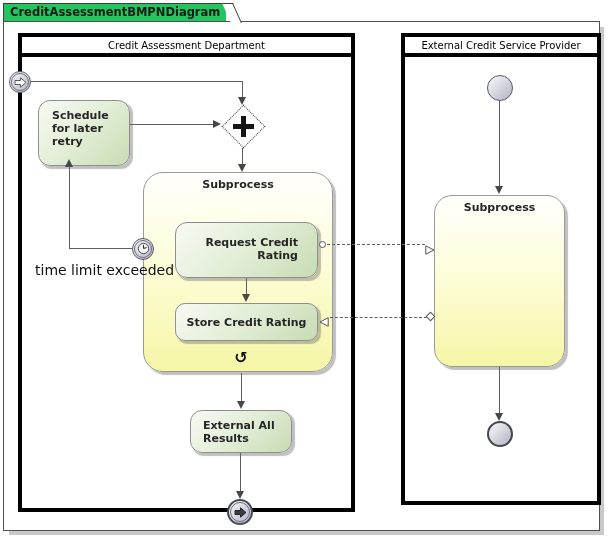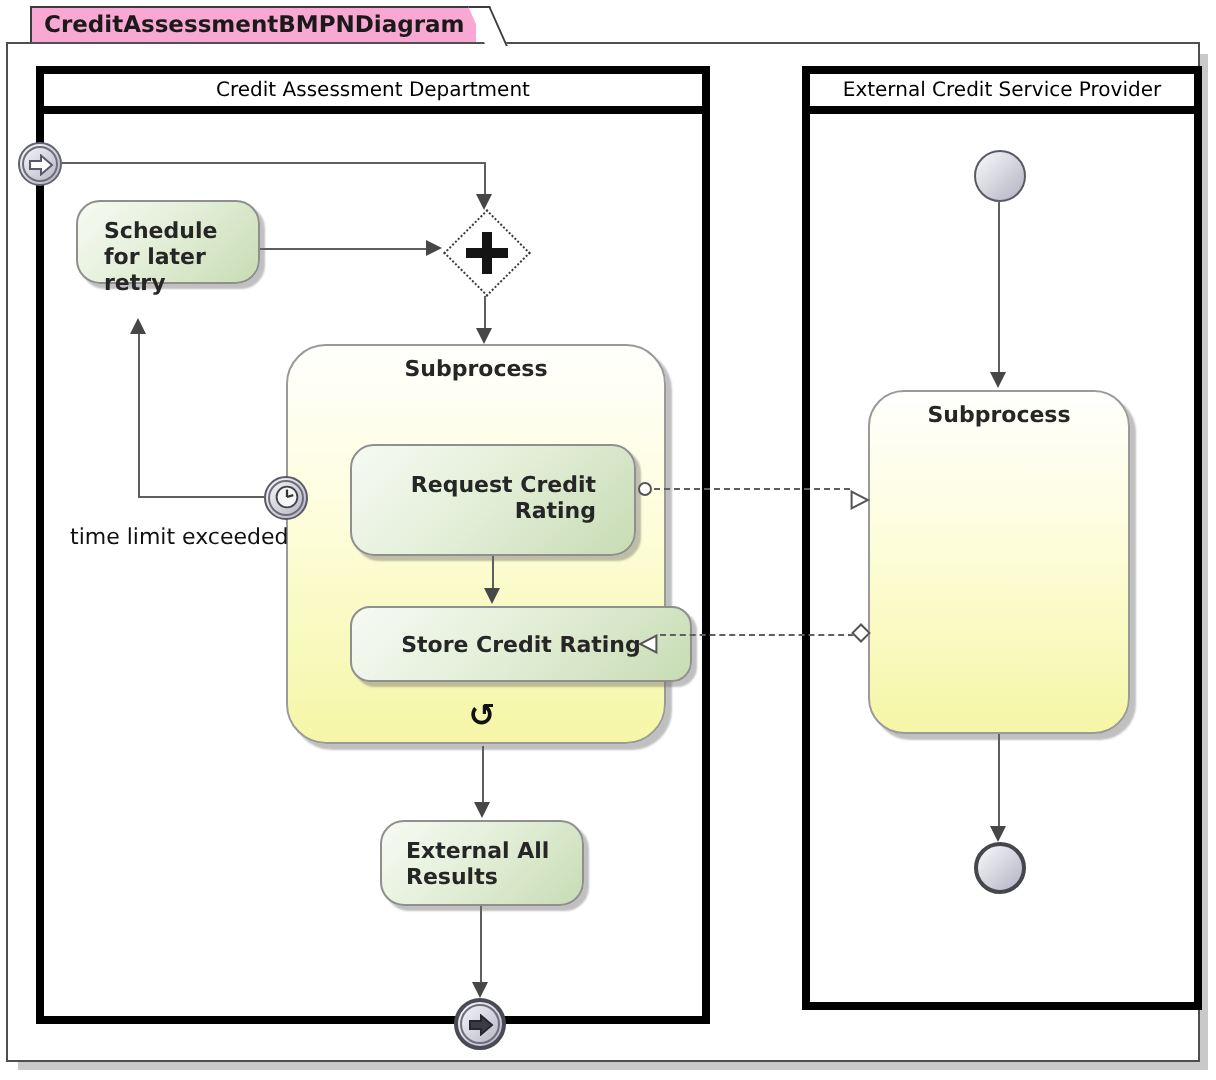--- a/index.html
+++ b/index.html
@@ -5,22 +5,22 @@
   * { margin:0; padding:0; box-sizing:border-box; }
   html,body { background:#fff; }
   #root {
     position:relative; width:608px; height:540px;
     background:#ffffff; overflow:hidden;
     font-family:"DejaVu Sans", "Liberation Sans", sans-serif;
     color:#1a1a1a;
   }
   
   #diagram-tab {
-    position:absolute; left:15px; top:3px; height:18px;
-    padding:0 6px 0 6px; background:#f9a8d4; z-index:30;
+    position:absolute; left:3px; top:3px; height:18px;
+    padding:0 6px 0 6px; background:#22c55e; z-index:30;
     border:1px solid #3c3c3c; border-right:none; border-bottom:none;
     font-size:11.5px; font-weight:bold; line-height:17px; white-space:nowrap;text-align:right;
   }
   #diagram-tab::after {
     content:""; position:absolute; top:-1px; right:-7px; width:10px; height:19px;
     background:#fff; border-right:1px solid #3c3c3c; border-top:1px solid #3c3c3c;
     transform:skewX(24deg); transform-origin:top left; z-index:-1;
   }
   #canvas-frame {
     position:absolute; left:3px; top:21px; width:597px; height:510px;
@@ -76,47 +76,47 @@
   .msg-src-diamond {
     position:absolute; width:7px; height:7px; border:1px solid #555; background:#fff;
     transform:rotate(45deg); z-index:13;
   }
   .msg-head { position:absolute; z-index:13; }
   
   #ev-start-link { left:9px; top:71px; width:22px; height:22px; border:1px solid #63636f; }
   #flow-a-h { left:31px; top:81px; width:212px; }
   #flow-a-v { left:242px; top:81px; height:18px; }
   #arr-a    { left:238px; top:97px; }
-  #task-schedule { left:38px; top:100px; width:92px; height:42px; padding:8px 0 0 13px; }
+  #task-schedule { left:38px; top:100px; width:92px; height:66px; padding:8px 0 0 13px; }
   #task-schedule .lbl { width:68px; }
   #flow-b-h { left:130px; top:124px; width:88px; }
   #arr-b    { left:213px; top:120px; }
   #gw-diamond {
     position:absolute; left:228px; top:111px; width:31px; height:31px;
     background:#fff; border:1px dotted #3a3a3a; transform:rotate(45deg); z-index:4;
   }
   #gw-plus-h { position:absolute; left:233px; top:124px; width:21px; height:5px; background:#141414; z-index:5; }
   #gw-plus-v { position:absolute; left:241px; top:116px; width:5px; height:21px; background:#141414; z-index:5; }
   #flow-c-v { left:242px; top:148px; height:17px; }
   #arr-c    { left:238px; top:164px; }
   #sub-left { left:143px; top:172px; width:190px; height:200px; }
   #loop-marker {
     position:absolute; left:231px; top:348px; width:20px; height:20px; z-index:6;
     font-size:16px; font-weight:bold; color:#111; text-align:center; line-height:20px;
   }
   #ev-timer { left:132px; top:238px; width:22px; height:22px; border:1px solid #5a5a66; }
   #flow-d-h { left:69px; top:248px; width:63px; }
   #flow-d-v { left:69px; top:165px; height:84px; }
   #arr-d    { left:65px; top:159px; }
-  #lbl-time-limit { position:absolute; left:35px; top:262px; font-size:11px; color:#111; white-space:nowrap; z-index:4; }
+  #lbl-time-limit { position:absolute; left:35px; top:262px; font-size:14px; color:#111; white-space:nowrap; z-index:4; }
   #task-request { left:175px; top:222px; width:143px; height:56px; padding:13px 0 0 26px; }
   #task-request .lbl { width:96px;text-align:right; }
   #flow-e-v { left:246px; top:278px; height:18px; }
   #arr-e    { left:242px; top:294px; }
-  #task-store { left:175px; top:303px; width:171px; height:38px; border-radius:10px;
+  #task-store { left:175px; top:303px; width:143px; height:38px; border-radius:10px;
                 display:flex; align-items:center; justify-content:center; white-space:nowrap; }
   #flow-f-v { left:241px; top:373px; height:30px; }
   #arr-f    { left:237px; top:401px; }
   #task-analyze { left:190px; top:410px; width:102px; height:43px; padding:8px 0 0 12px; }
   #task-analyze .lbl { width:76px; }
   #flow-g-v { left:240px; top:453px; height:40px; }
   #arr-g    { left:236px; top:491px; }
   #ev-end-link { left:227px; top:499px; width:26px; height:26px; border:2px solid #4a4a56; }
   
   #ev-start-right { left:487px; top:75px; width:26px; height:26px; border:1px solid #5a5a66; }

